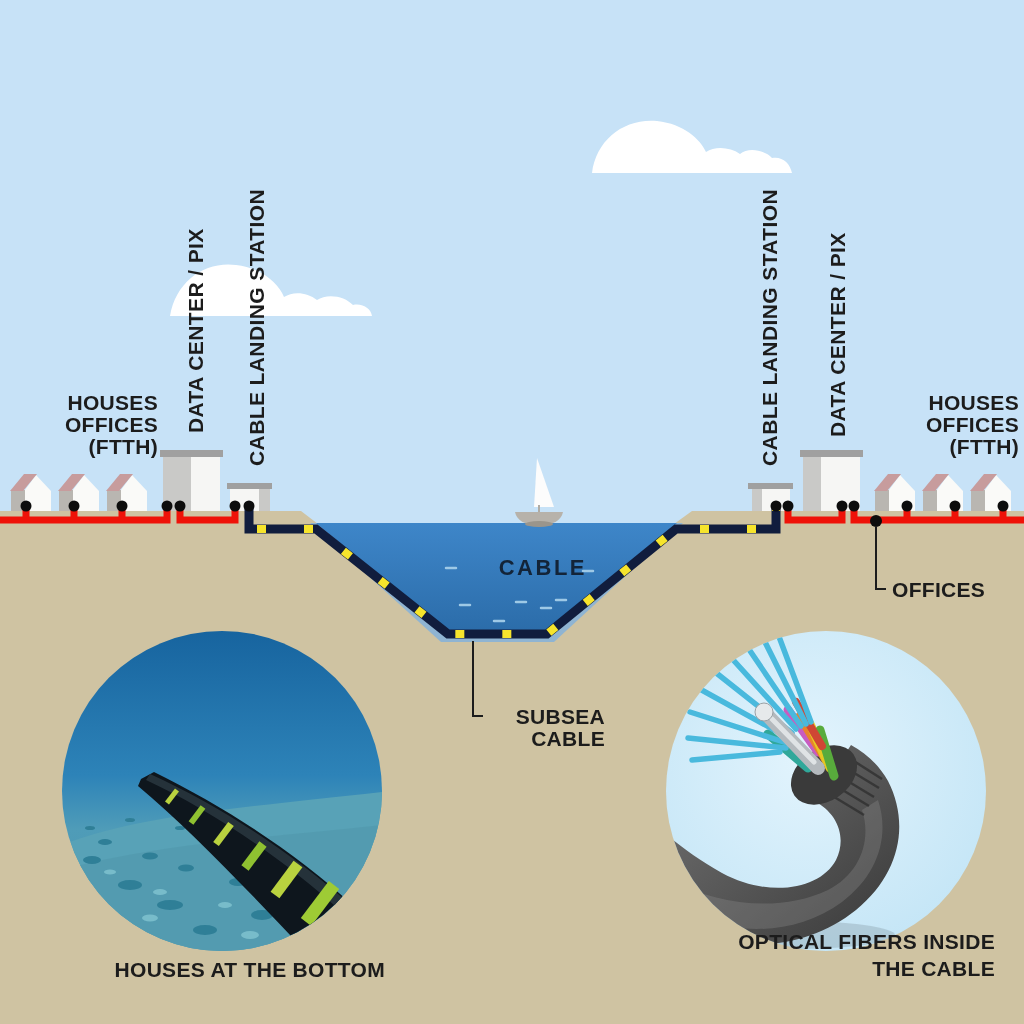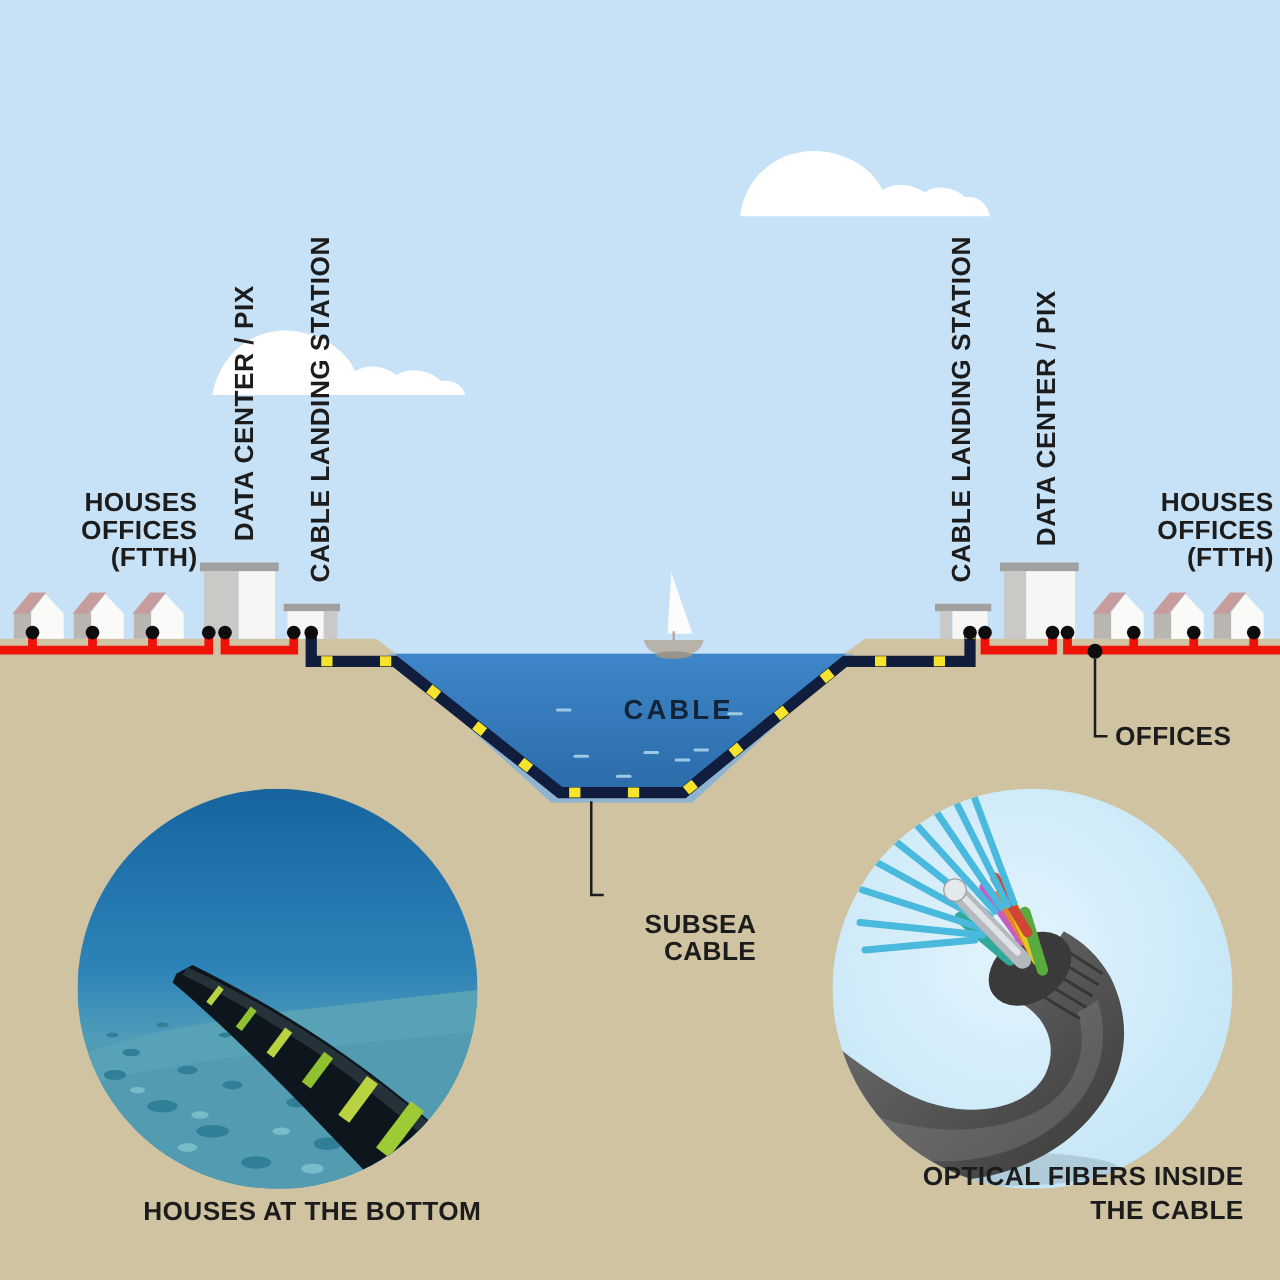--- a/index.html
+++ b/index.html
@@ -269,21 +269,21 @@
   <div class="lbl center" style="left:869px;top:392px;width:150px;">
     <div class="ln">HOUSES</div>
     <div class="ln">OFFICES</div>
     <div class="ln">(FTTH)</div>
   </div>
 
   <div class="lbl center ocean-lbl" style="left:437px;top:555px;width:150px;">CABLE</div>
 
   <div class="lbl" style="left:892px;top:578px;">OFFICES</div>
 
-  <div class="lbl center" style="left:455px;top:706px;width:150px;margin-top:23px;">
+  <div class="lbl center" style="left:455px;top:706px;width:150px;">
     <div class="ln">SUBSEA</div>
     <div class="ln">CABLE</div>
   </div>
 
   <div class="lbl center caption" style="left:35px;top:956px;width:350px;">
     <div class="ln">HOUSES AT THE BOTTOM</div>
   </div>
 
   <div class="lbl center caption" style="left:645px;top:928px;width:350px;">
     <div class="ln">OPTICAL FIBERS INSIDE</div>

